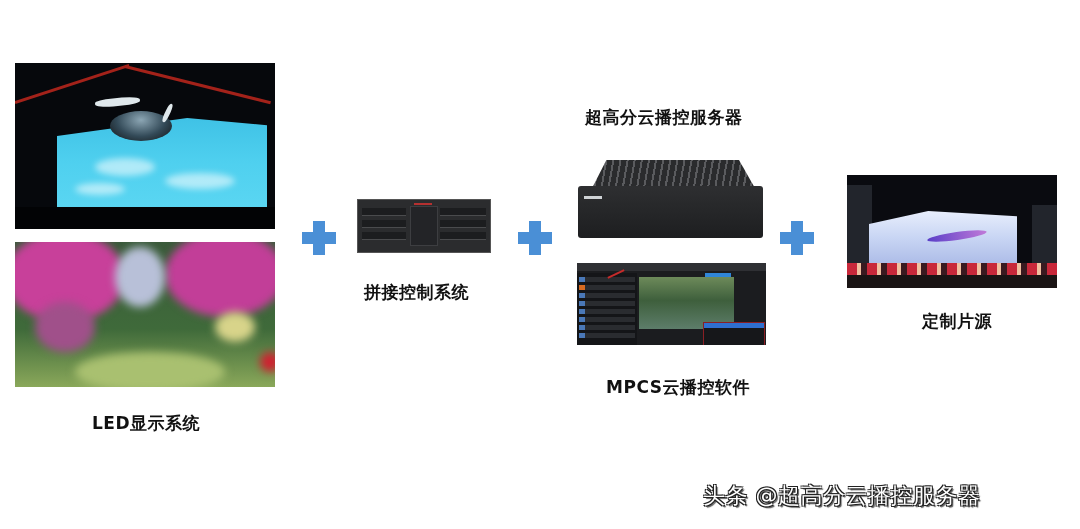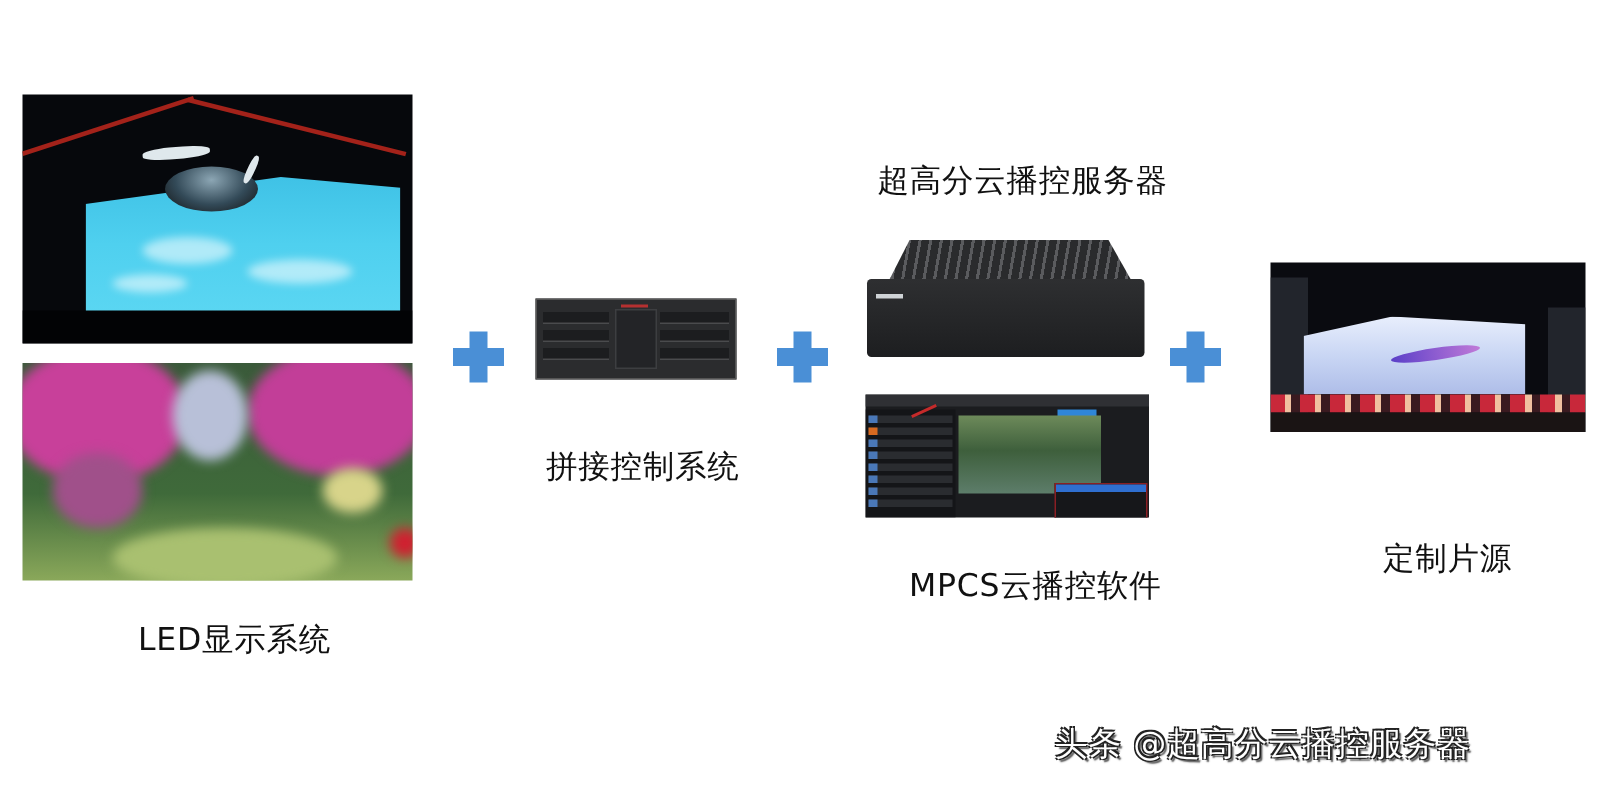--- a/index.html
+++ b/index.html
@@ -2,21 +2,21 @@
 <html><head>
 <meta charset="utf-8">
 <style>
   html, body { margin:0; padding:0; }
   body {
     width:1080px; height:529px; background:#ffffff; position:relative; overflow:hidden;
     font-family:"DejaVu Sans", "Liberation Sans", sans-serif;
   }
   .abs { position:absolute; }
   .label {
-    position:absolute; font-weight:normal; color:#111; font-size:21px; white-space:nowrap;
+    position:absolute; font-weight:bold; color:#111; font-size:17px; white-space:nowrap;
     letter-spacing:0.5px;
   }
   .plus { position:absolute; width:34px; height:34px; }
   .plus::before, .plus::after { content:""; position:absolute; background:#4a8fd6; }
   .plus::before { left:11px; top:0; width:12px; height:34px; }
   .plus::after { left:0; top:11px; width:34px; height:12px; }
 
   
   .img-led-top {
     left:15px; top:63px; width:260px; height:166px; background:#06080c; overflow:hidden;
@@ -129,21 +129,21 @@
 <div class="abs img-controller">
   <div class="logo"></div>
   <div class="slot" style="left:4px;top:8px;width:44px;"></div>
   <div class="slot" style="left:4px;top:20px;width:44px;"></div>
   <div class="slot" style="left:4px;top:32px;width:44px;"></div>
   <div class="slot" style="left:82px;top:8px;width:46px;"></div>
   <div class="slot" style="left:82px;top:20px;width:46px;"></div>
   <div class="slot" style="left:82px;top:32px;width:46px;"></div>
   <div class="panel"></div>
 </div>
-<div class="label" style="left:364px;top:297px;">拼接控制系统</div>
+<div class="label" style="left:364px;top:281px;">拼接控制系统</div>
 
 <div class="plus" style="left:518px;top:221px;"></div>
 
 <div class="label" style="left:585px;top:106px;">超高分云播控服务器</div>
 <div class="abs img-server">
   <div class="top"></div>
   <div class="body"></div>
   <div class="brand"></div>
 </div>
 
@@ -179,15 +179,15 @@
 <div class="plus" style="left:780px;top:221px;"></div>
 
 <div class="abs img-custom">
   <div class="bld" style="left:0;top:10px;width:25px;height:90px;"></div>
   <div class="bld" style="left:185px;top:30px;width:25px;height:70px;"></div>
   <div class="screen"></div>
   <div class="whale"></div>
   <div class="shops"></div>
   <div class="crowd"></div>
 </div>
-<div class="label" style="left:922px;top:310px;margin-top:48px;">定制片源</div>
+<div class="label" style="left:922px;top:310px;">定制片源</div>
 
 <div class="watermark">头条 @超高分云播控服务器</div>
 
 </body></html>

